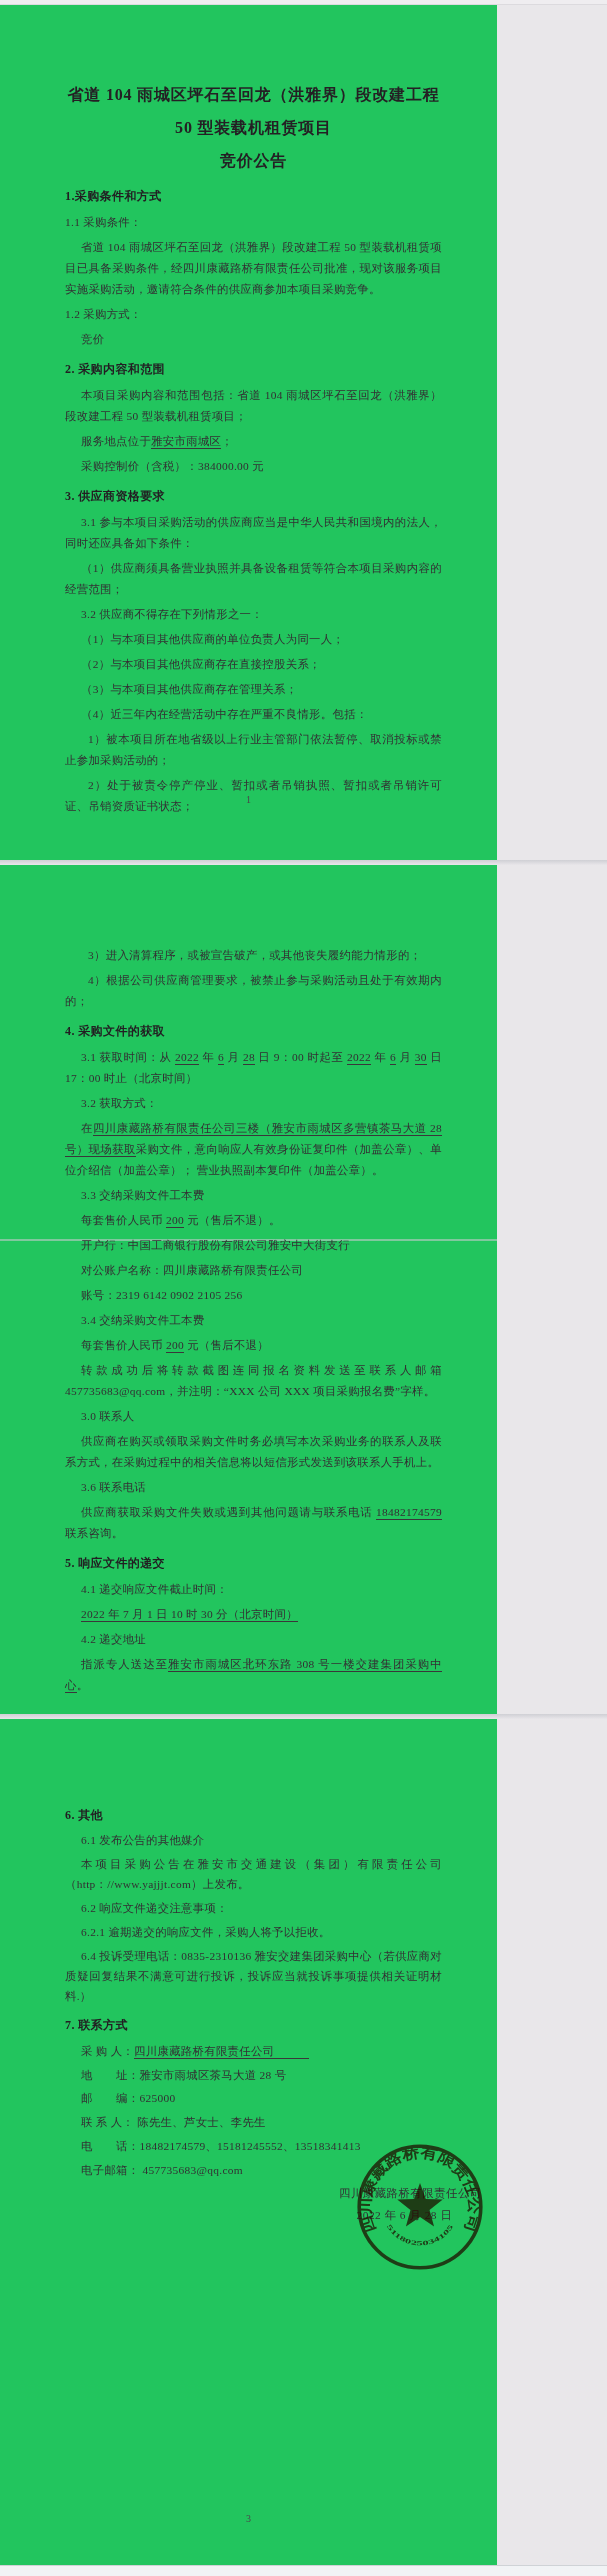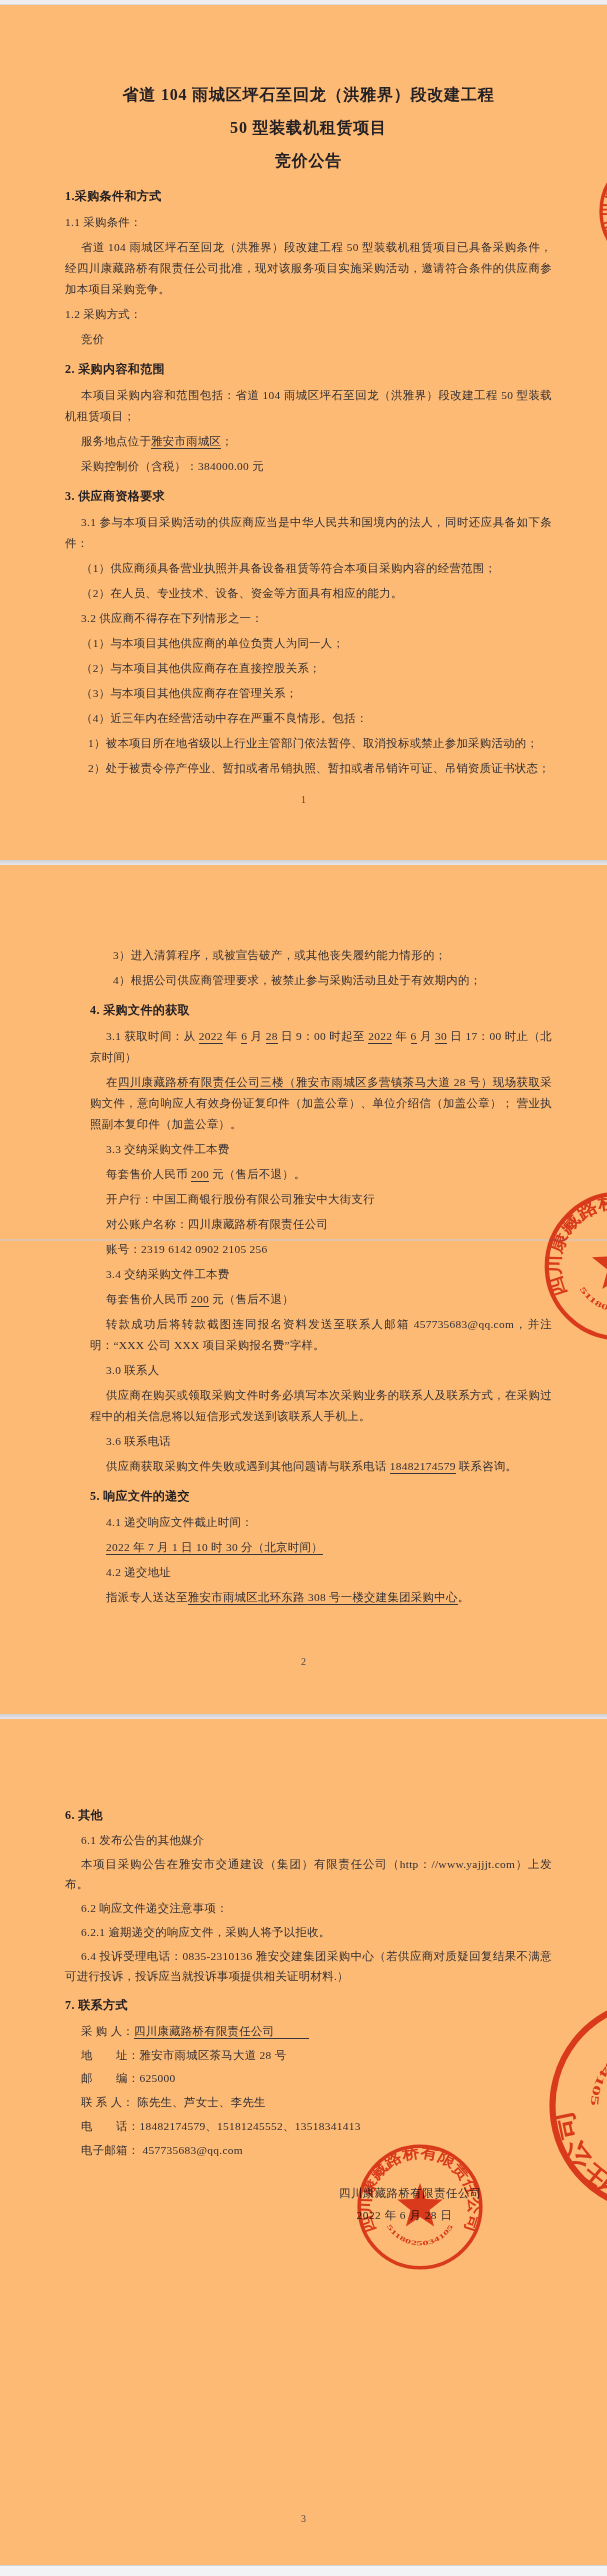--- a/index.html
+++ b/index.html
@@ -2,23 +2,23 @@
 <html style="font-size:12px"><head>
 <meta charset="utf-8">
 <style>
   *{margin:0;padding:0;box-sizing:border-box}
   html,body{background:#e9e7ea}
   body{width:607px;height:2576px;overflow:hidden;
        font-family:"Liberation Serif","DejaVu Serif",serif;color:#332f33}
   .edge-top{height:4.6px;background:#efedf0;border-bottom:0.8px solid #dcdade}
   .edge-bottom{height:10.6px;background:#f1f3f5;border-top:0.8px solid #cfd2d6}
   .gap{height:5.3px;background:linear-gradient(#cfcfd4,#e8e6ea)}
-  .page{position:relative;width:607px;background:#fdba74;overflow:hidden}
+  .page{position:relative;width:497px;background:#22c55e;overflow:hidden}
   #p1{height:855px;padding:73px 55px 0 65px}
-  #p2{height:849px;padding:76px 55px 0 90px}
+  #p2{height:849px;padding:76px 55px 0 65px}
   #p3{height:846px;padding:76px 55px 0 65px}
   .t{font-size:16px;font-weight:bold;text-align:center;line-height:33px;letter-spacing:0.8px;color:#242024}
   .h{font-size:12px;font-weight:bold;margin:11.4px 0 6.8px;letter-spacing:0.4px;color:#221e22}
   .b{font-size:11.4px;line-height:21px;margin:4px 0;letter-spacing:0.3px;text-align:justify}
   #p3 .b{line-height:20px;margin:3.8px 0}
   .ind1{text-indent:16px}
   .ind2{text-indent:23px}
   .u{border-bottom:0.8px solid #3a363a;padding-bottom:0.8px}
   .pagenum{position:absolute;left:0;right:0;text-align:center;font-size:10px;color:#4a464a}
   #p1 .pagenum{top:789px}#p2 .pagenum{top:791px}#p3 .pagenum{top:794px}
@@ -44,21 +44,20 @@
       <p class="b ind1"><span>省道 104 雨城区坪石至回龙（洪雅界）段改建工程 50 型装载机租赁项目已具备采购条件，经四川康藏路桥有限责任公司批准，现对该服务项目实施采购活动，邀请符合条件的供应商参加本项目采购竞争。</span></p>
       <p class="b ind0"><span>1.2 采购方式：</span></p>
       <p class="b ind1"><span>竞价</span></p>
       <p class="h"><span>2. 采购内容和范围</span></p>
       <p class="b ind1"><span>本项目采购内容和范围包括：省道 104 雨城区坪石至回龙（洪雅界）段改建工程 50 型装载机租赁项目；</span></p>
       <p class="b ind1"><span>服务地点位于</span><span class="u">雅安市雨城区</span><span>；</span></p>
       <p class="b ind1"><span>采购控制价（含税）：384000.00 元</span></p>
       <p class="h"><span>3.  供应商资格要求</span></p>
       <p class="b ind1"><span>3.1 参与本项目采购活动的供应商应当是中华人民共和国境内的法人，同时还应具备如下条件：</span></p>
       <p class="b ind1"><span>（1）供应商须具备营业执照并具备设备租赁等符合本项目采购内容的经营范围；</span></p>
-      <p class="b ind1"><span>（2）在人员、专业技术、设备、资金等方面具有相应的能力。</span></p>
       <p class="b ind1"><span>3.2 供应商不得存在下列情形之一：</span></p>
       <p class="b ind1"><span>（1）与本项目其他供应商的单位负责人为同一人；</span></p>
       <p class="b ind1"><span>（2）与本项目其他供应商存在直接控股关系；</span></p>
       <p class="b ind1"><span>（3）与本项目其他供应商存在管理关系；</span></p>
       <p class="b ind1"><span>（4）近三年内在经营活动中存在严重不良情形。包括：</span></p>
       <p class="b ind2"><span>1）被本项目所在地省级以上行业主管部门依法暂停、取消投标或禁止参加采购活动的；</span></p>
       <p class="b ind2"><span>2）处于被责令停产停业、暂扣或者吊销执照、暂扣或者吊销许可证、吊销资质证书状态；</span></p>
     </div>
   <div class="stamp" style="left:598px;top:146px"><svg width="121" height="121" viewBox="0 0 160 160">
      <defs>
@@ -78,20 +77,21 @@
 </div>
 
 <div class="gap"></div>
 
 <div class="page" id="p2">
   <div class="content">
       <p class="b ind2"><span>3）进入清算程序，或被宣告破产，或其他丧失履约能力情形的；</span></p>
       <p class="b ind2"><span>4）根据公司供应商管理要求，被禁止参与采购活动且处于有效期内的；</span></p>
       <p class="h"><span>4. 采购文件的获取</span></p>
       <p class="b ind1"><span>3.1 获取时间：从 </span><span class="u">2022</span><span> 年 </span><span class="u">6</span><span> 月 </span><span class="u">28</span><span> 日 9：00 时起至 </span><span class="u">2022</span><span> 年 </span><span class="u">6</span><span> 月 </span><span class="u">30</span><span> 日 17：00 时止（北京时间）</span></p>
+      <p class="b ind1"><span>3.2 获取方式：</span></p>
       <p class="b ind1"><span>在</span><span class="u">四川康藏路桥有限责任公司三楼（雅安市雨城区多营镇茶马大道 28 号）现场获取</span><span>采购文件，意向响应人有效身份证复印件（加盖公章）、单位介绍信（加盖公章）； 营业执照副本复印件（加盖公章）。</span></p>
       <p class="b ind1"><span>3.3 交纳采购文件工本费</span></p>
       <p class="b ind1"><span>每套售价人民币 </span><span class="u">200</span><span> 元（售后不退）。</span></p>
       <p class="b ind1"><span>开户行：中国工商银行股份有限公司雅安中大街支行</span></p>
       <p class="b ind1"><span>对公账户名称：四川康藏路桥有限责任公司</span></p>
       <p class="b ind1"><span>账号：2319 6142 0902 2105 256</span></p>
       <p class="b ind1"><span>3.4 交纳采购文件工本费</span></p>
       <p class="b ind1"><span>每套售价人民币 </span><span class="u">200</span><span> 元（售后不退）</span></p>
       <p class="b ind1"><span>转款成功后将转款截图连同报名资料发送至联系人邮箱 457735683@qq.com，并注明：“XXX 公司 XXX 项目采购报名费”字样。</span></p>
       <p class="b ind1"><span>3.0 联系人</span></p>

